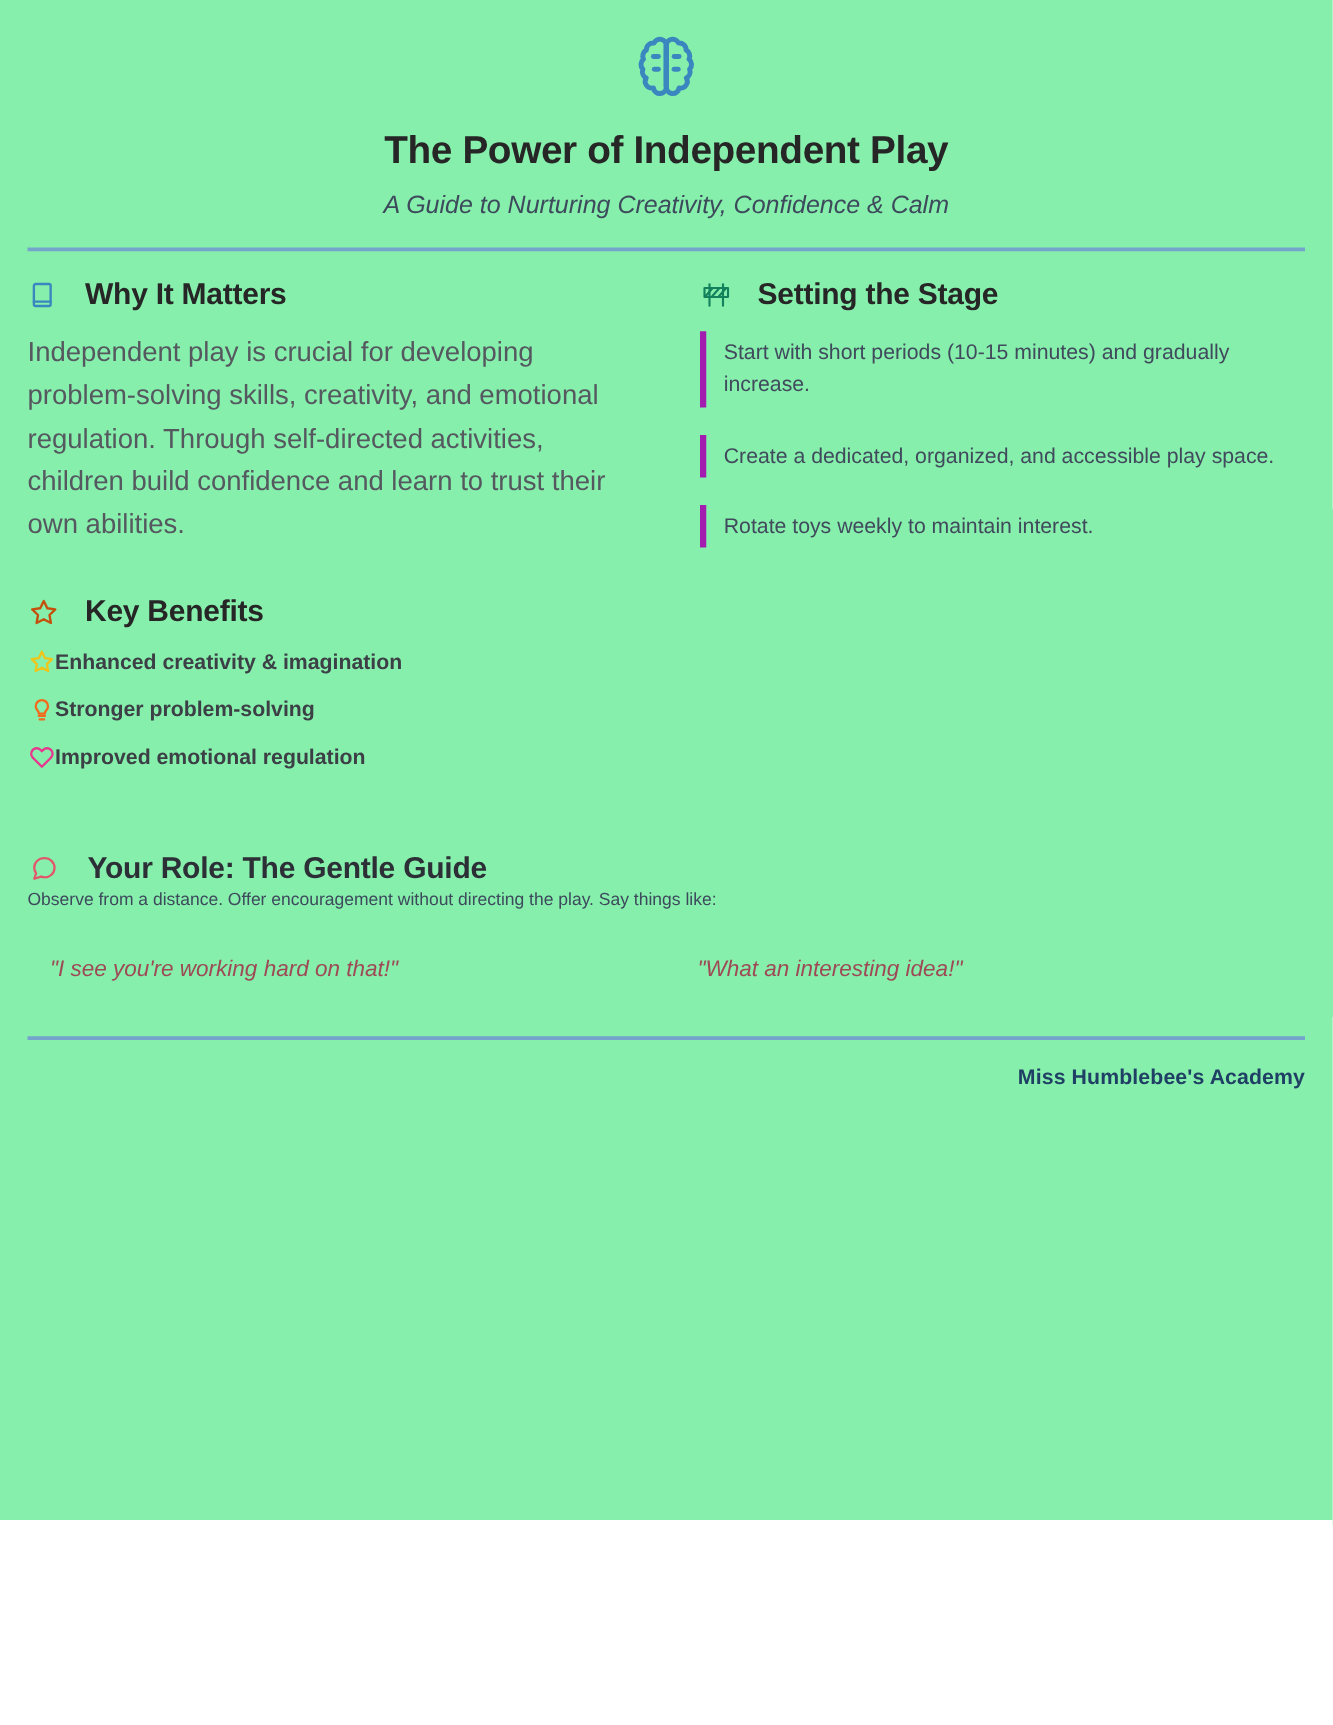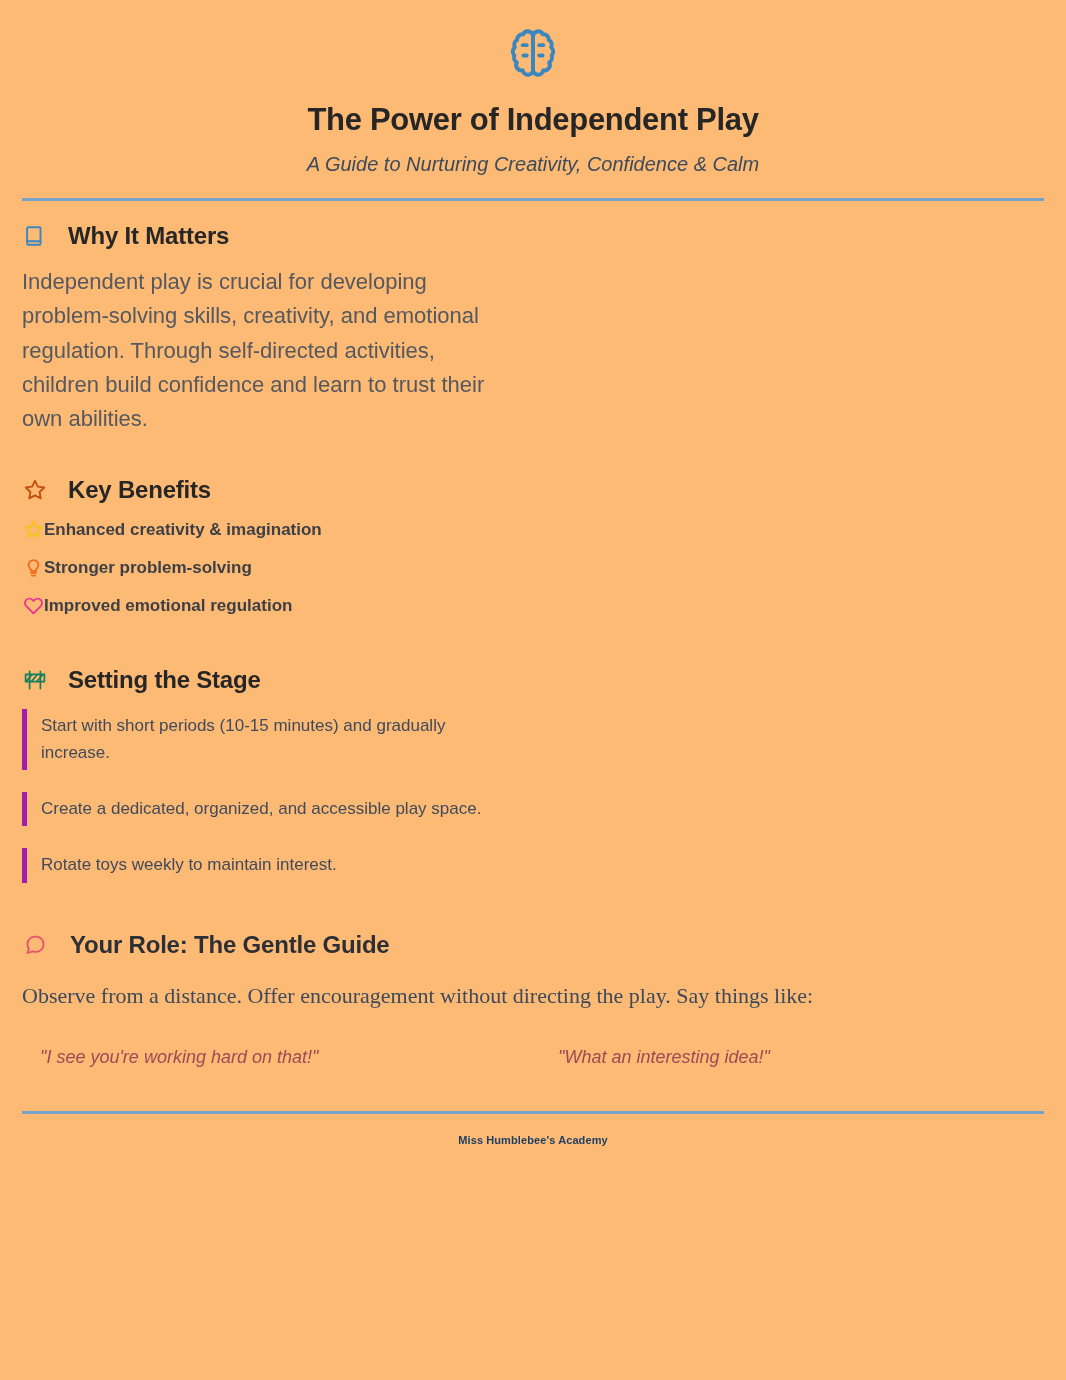--- a/index.html
+++ b/index.html
@@ -13,22 +13,22 @@
     width: 1066px;
     height: 1380px;
     font-family: "Liberation Sans", sans-serif;
     color: #333333;
     overflow: hidden;
   }
 
   .page {
     position: relative;
     width: 1066px;
-    height: 1380px;
-    background: #fdba74;
+    height: 1216px;
+    background: #86efac;
     padding: 0 22px;
   }
 
   
   .header {
     text-align: center;
     padding-top: 26px;
   }
   .brain-icon {
     display: block;
@@ -63,21 +63,20 @@
     height: 3px;
     background: #74a3cc;
     width: 100%;
   }
 
   
   .columns {
     display: flex;
     gap: 34px;
     margin-top: 22px;
-    flex-direction: column;
   }
   .col-left { width: 504px; flex: none; }
   .col-right { width: 504px; flex: none; }
 
   .section-head {
     display: flex;
     align-items: center;
     gap: 20px;
     margin: 0 0 16px 0;
   }
@@ -136,55 +135,53 @@
     max-width: 490px;
   }
   .stage-item:last-child { margin-bottom: 0; }
 
   
   .role-block { margin-top: 48px; }
   .role-head {
     display: flex;
     align-items: center;
     gap: 22px;
-    margin-bottom: 20px;
   }
   .role-head .sec-icon { width: 26px; height: 26px; flex: none;
     display:flex; align-items:center; justify-content:center; }
   .role-head .sec-title {
     font-size: 24px;
     font-weight: 700;
     color: #2c2f36;
     letter-spacing: -0.2px;
   }
   .role-text {
-    font-size: 22px;
+    font-size: 14px;
     line-height: 1.5;
     color: #3d4a5c;
     margin: 0;
-    font-family: Liberation Serif, serif;
   }
   .quote-row {
     display: flex;
     margin-top: 34px;
   }
   .quote {
     font-size: 18px;
     font-style: italic;
     color: #9d4a56;
     line-height: 1.3;
   }
   .quote-a { width: 520px; padding-left: 18px; }
   .quote-b { padding-left: 16px; }
 
   
   .footer-wrap { margin-top: 42px; }
   .footer-text {
-    text-align: center;
-    font-size: 11px;
+    text-align: right;
+    font-size: 17px;
     font-weight: 700;
     color: #1f4064;
     padding-top: 20px;
     letter-spacing: 0.1px;
   }
 </style>
 </head>
 <body>
 
 <div class="page">

